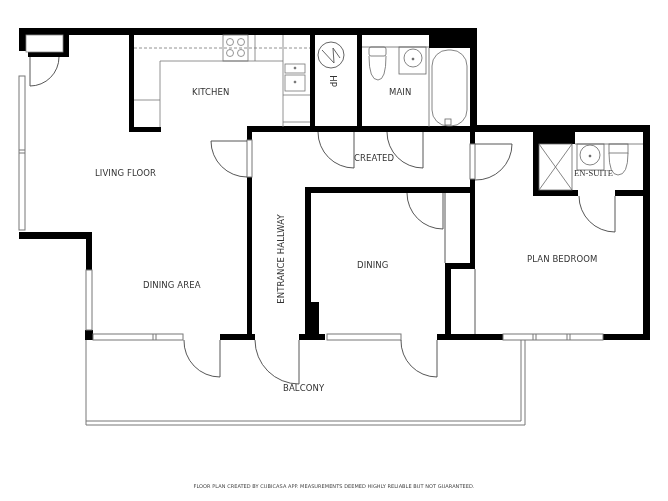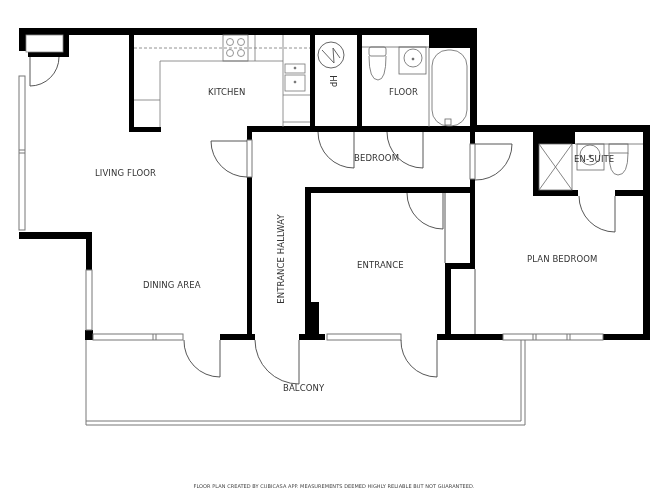--- a/index.html
+++ b/index.html
@@ -180,24 +180,24 @@
     <rect x="609" y="144" width="19" height="9"></rect>
     <path d="M609 153 Q609 175 618 175 Q628 175 628 153"></path>
   </g>
 
   <g fill="none" stroke="#888" stroke-width="0.8">
     <rect x="26" y="35" width="37" height="17"></rect>
   </g>
 </svg>
 
 <div class="label" style="left:95px; top:168px;">LIVING FLOOR</div>
-<div class="label" style="left:208px; top:87px;">KITCHEN</div>
+<div class="label" style="left:192px; top:87px;">KITCHEN</div>
 <div class="label vert180" style="left:327px; top:76px;">HP</div>
-<div class="label" style="left:389px; top:87px;">FLOOR</div>
-<div class="label" style="left:354px; top:153px;">BEDROOM</div>
-<div class="label" style="left:574px; top:154px;">EN-SUITE</div>
+<div class="label" style="left:389px; top:87px;">MAIN</div>
+<div class="label" style="left:354px; top:153px;">CREATED</div>
+<div class="label" style="left:574px; top:168px;font-family:Liberation Serif, serif;">EN-SUITE</div>
 <div class="label vert" style="left:236px; top:254px;">ENTRANCE HALLWAY</div>
-<div class="label" style="left:357px; top:260px;">ENTRANCE</div>
+<div class="label" style="left:357px; top:260px;">DINING</div>
 <div class="label" style="left:527px; top:254px;">PLAN BEDROOM</div>
 <div class="label" style="left:143px; top:280px;text-align:right;">DINING AREA</div>
 <div class="label" style="left:283px; top:383px;">BALCONY</div>
 
 <div class="footer">FLOOR PLAN CREATED BY CUBICASA APP. MEASUREMENTS DEEMED HIGHLY RELIABLE BUT NOT GUARANTEED.</div>
 
 </body></html>

